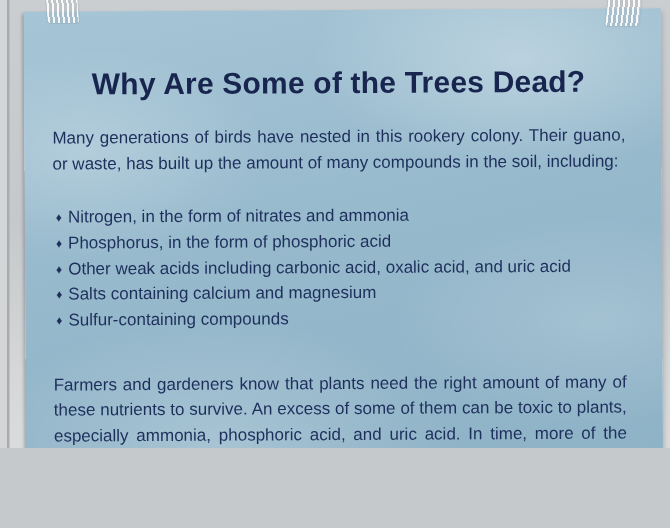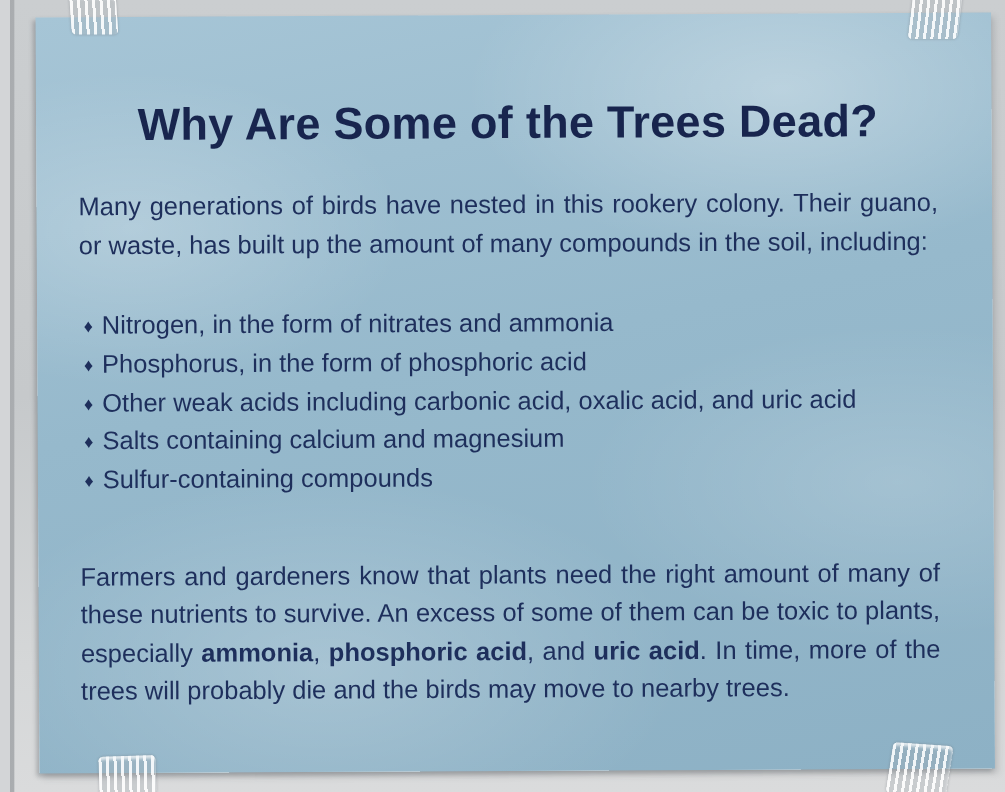--- a/index.html
+++ b/index.html
@@ -9,21 +9,21 @@
   }
   * { box-sizing: border-box; }
   html, body { margin: 0; padding: 0; }
   body {
     font-family: "Liberation Sans", "DejaVu Sans", sans-serif;
     width: 670px; height: 528px;
     background: #c6c9cb;
   }
   .scene {
     position: relative;
-    width: 670px; height: 528px;
+    width: 670px; height: 448px;
     overflow: hidden;
     background:
       linear-gradient(90deg, #d3d5d7 0px, #d3d5d7 7px, #a9acaf 7px, #aaadb0 9px, rgba(0,0,0,0) 10px),
       linear-gradient(180deg, #cbced0 0%, var(--wall-gray) 50%, #d5d7d8 84%, #dadbdc 100%);
   }
   .sign {
     position: absolute;
     left: 25px; top: 10px;
     width: 637px; height: 504px;
     transform: rotate(-0.3deg);
@@ -64,21 +64,21 @@
     line-height: 24.8px;
     color: var(--text-navy);
     white-space: nowrap;
   }
   .diamond {
     display: inline-block;
     font-size: 12px;
     margin-right: 6px;
     transform: translateY(-1px);
   }
-  .closing b { font-weight: bold; }
+  .closing b { font-weight: normal; }
   
   .clip {
     position: absolute;
     border-radius: 3px;
     background: repeating-linear-gradient(90deg,
       rgba(255,255,255,0.95) 0px, rgba(255,255,255,0.95) 2px,
       rgba(165,172,178,0.35) 2px, rgba(165,172,178,0.35) 5px);
     box-shadow: 0 0 2px rgba(110,115,122,0.55), inset 0 2px 2px rgba(255,255,255,0.8);
     opacity: 0.92;
   }

